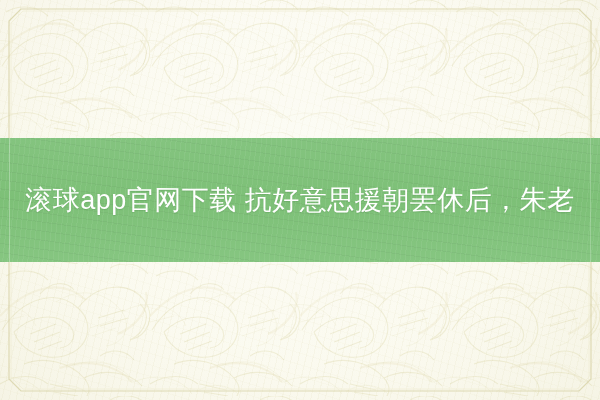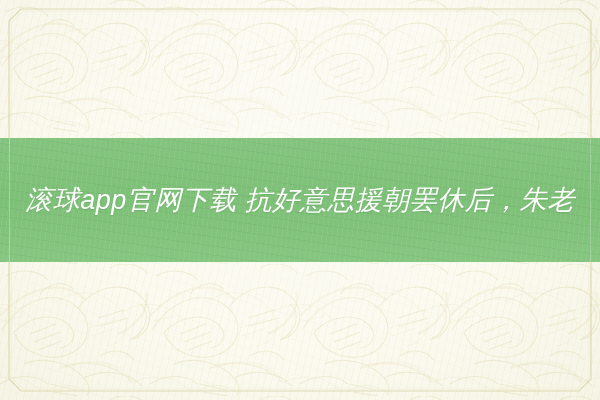--- a/index.html
+++ b/index.html
@@ -118,21 +118,20 @@
     position: absolute;
     inset: 0;
     display: flex;
     flex-direction: column;
     align-items: center;
     justify-content: center;
     gap: 2px;
     color: #ffffff;
     text-align: center;
     letter-spacing: 0.5px;
-    font-style: italic;
   }
   .headline-line {
     font-size: 27px;
     line-height: 38px;
     font-weight: 400;
     white-space: nowrap;
     text-shadow: 0 1px 1px rgba(60,120,60,0.22);
   }
 </style>
 </head>

